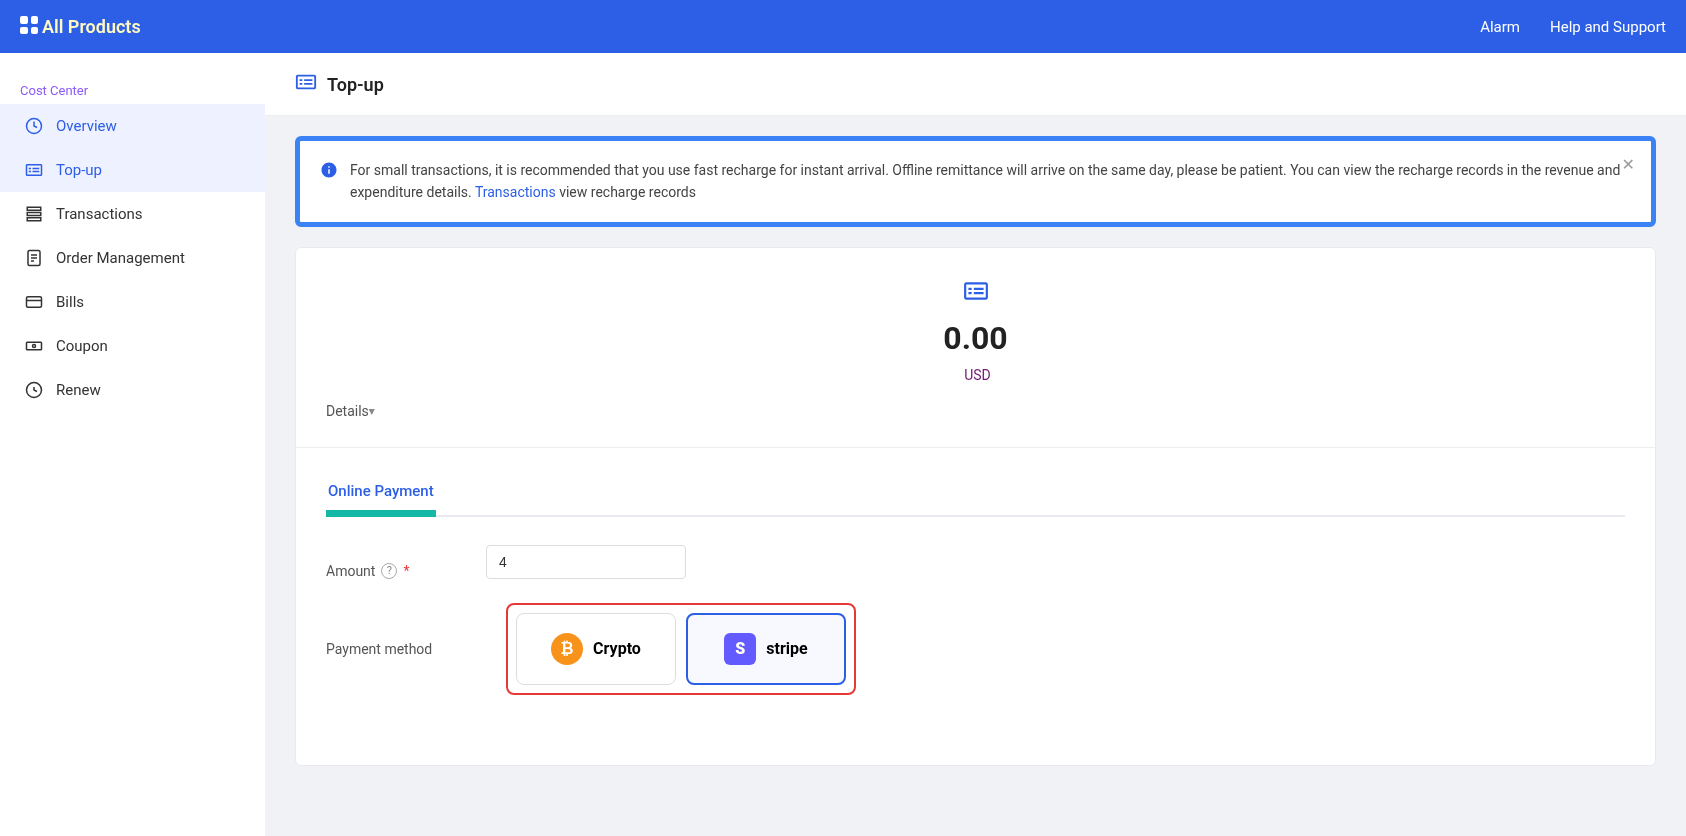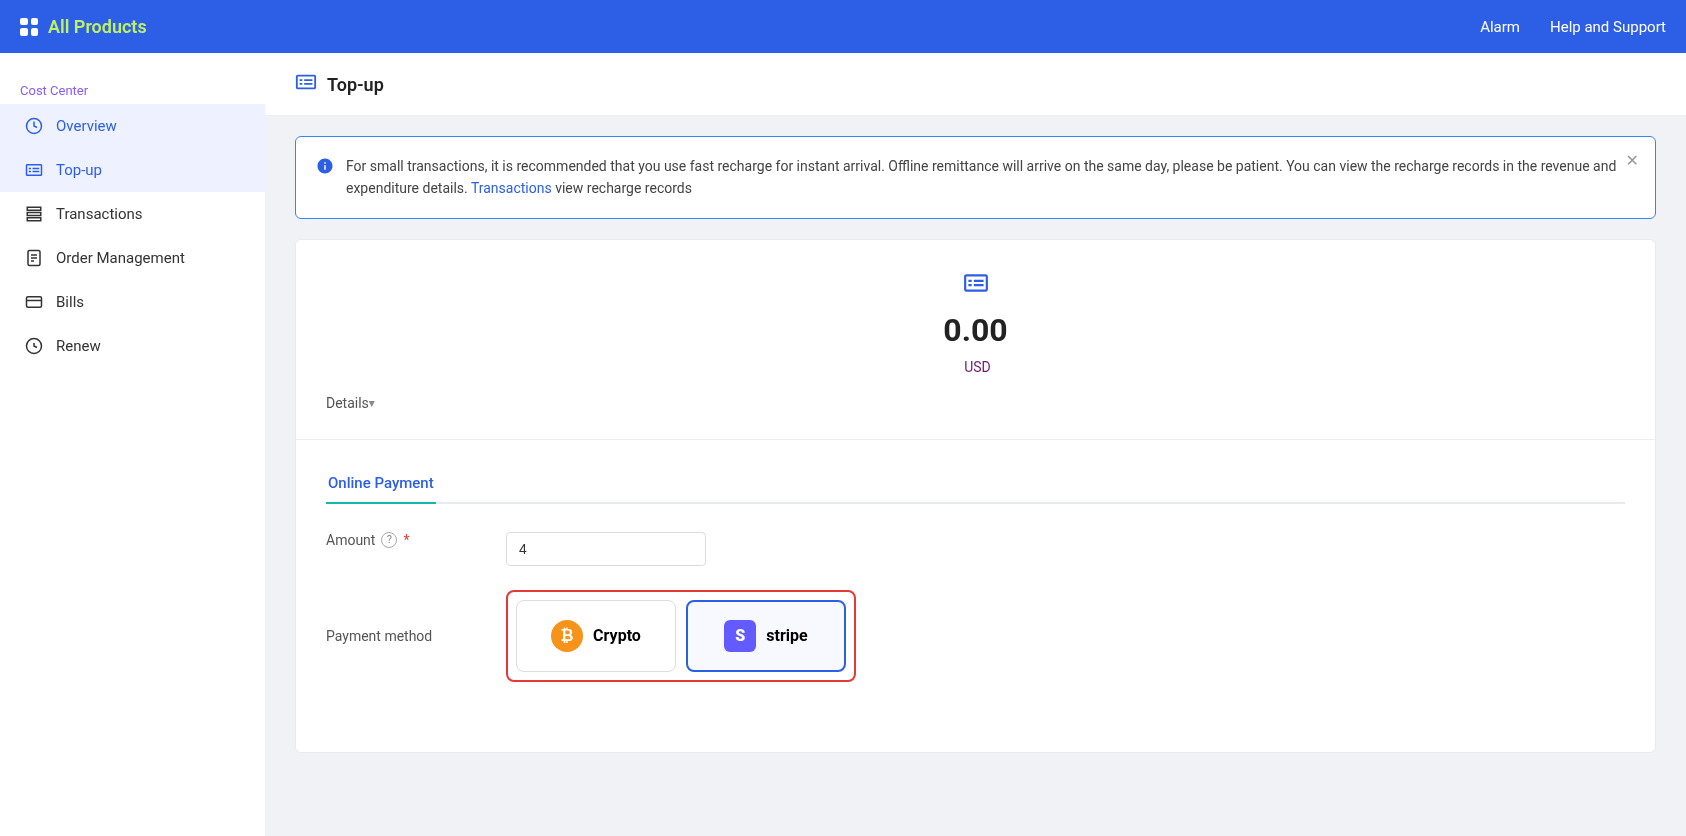--- a/index.html
+++ b/index.html
@@ -12,23 +12,22 @@
       display: flex;
       align-items: center;
       padding: 0 20px;
       justify-content: space-between;
       position: fixed;
       top: 0; left: 0; right: 0;
       z-index: 100;
     }
     .navbar-left {
       display: flex;
-      align-items: center;
-      gap: 10px;
-      color: #bef264;
+      gap: 4px;
+      color: #fef9c3;
       font-size: 18px;
       font-weight: 600;
     }
     .navbar-grid-icon {
       display: grid;
       grid-template-columns: 1fr 1fr;
       gap: 3px;
       width: 18px;
       height: 18px;
     }
@@ -116,21 +115,21 @@
     }
 
     
     .content-area {
       padding: 20px 30px;
     }
 
     
     .info-banner {
       background: white;
-      border: 1px solid #3b82f6;
+      border: 5px solid #3b82f6;
       border-radius: 6px;
       padding: 18px 20px;
       margin-bottom: 20px;
       display: flex;
       align-items: flex-start;
       gap: 12px;
       position: relative;
     }
     .info-banner-icon {
       color: #2c5fe6;
@@ -218,29 +217,28 @@
       padding: 10px 2px;
       margin-right: 24px;
       cursor: pointer;
       font-size: 15px;
       color: #555;
       border-bottom: 2px solid transparent;
       margin-bottom: -2px;
     }
     .tab.active {
       color: #2c5fe6;
-      border-bottom: 2px solid #14b8a6;
+      border-bottom: 7px solid #14b8a6;
       font-weight: 500;
     }
 
     
     .form-row {
       display: flex;
-      align-items: flex-start;
-      gap: 20px;
+      align-items: flex-end;
       margin-bottom: 24px;
     }
     .form-label {
       width: 160px;
       color: #555;
       font-size: 14px;
       display: flex;
       align-items: center;
       gap: 6px;
       flex-shrink: 0;
@@ -420,20 +418,29 @@
     <div class="sidebar-item">
       <div class="sidebar-icon">
         <svg width="18" height="18" viewBox="0 0 24 24" fill="none" stroke="currentColor" stroke-width="2">
             <rect x="2" y="5" width="20" height="14" rx="2"></rect>
             <line x1="2" y1="10" x2="22" y2="10"></line>
           </svg>
       </div>
       <span>Bills</span>
     </div>
 
+    <div class="sidebar-item">
+      <div class="sidebar-icon">
+        <svg width="18" height="18" viewBox="0 0 24 24" fill="none" stroke="currentColor" stroke-width="2">
+            <rect x="2" y="7" width="20" height="10" rx="1"></rect>
+            <circle cx="12" cy="12" r="2"></circle>
+          </svg>
+      </div>
+      <span>Coupon</span>
+    </div>
 
     <div class="sidebar-item">
       <div class="sidebar-icon">
         <svg width="18" height="18" viewBox="0 0 24 24" fill="none" stroke="currentColor" stroke-width="2">
             <circle cx="12" cy="12" r="10"></circle>
             <polyline points="12 8 12 12 16 14"></polyline>
           </svg>
       </div>
       <span>Renew</span>
     </div>

